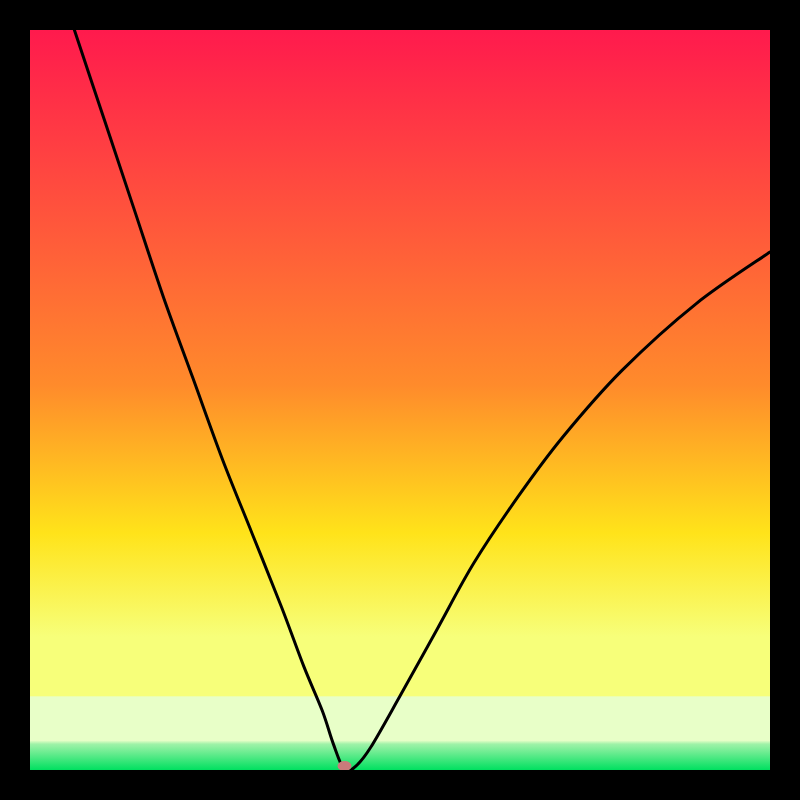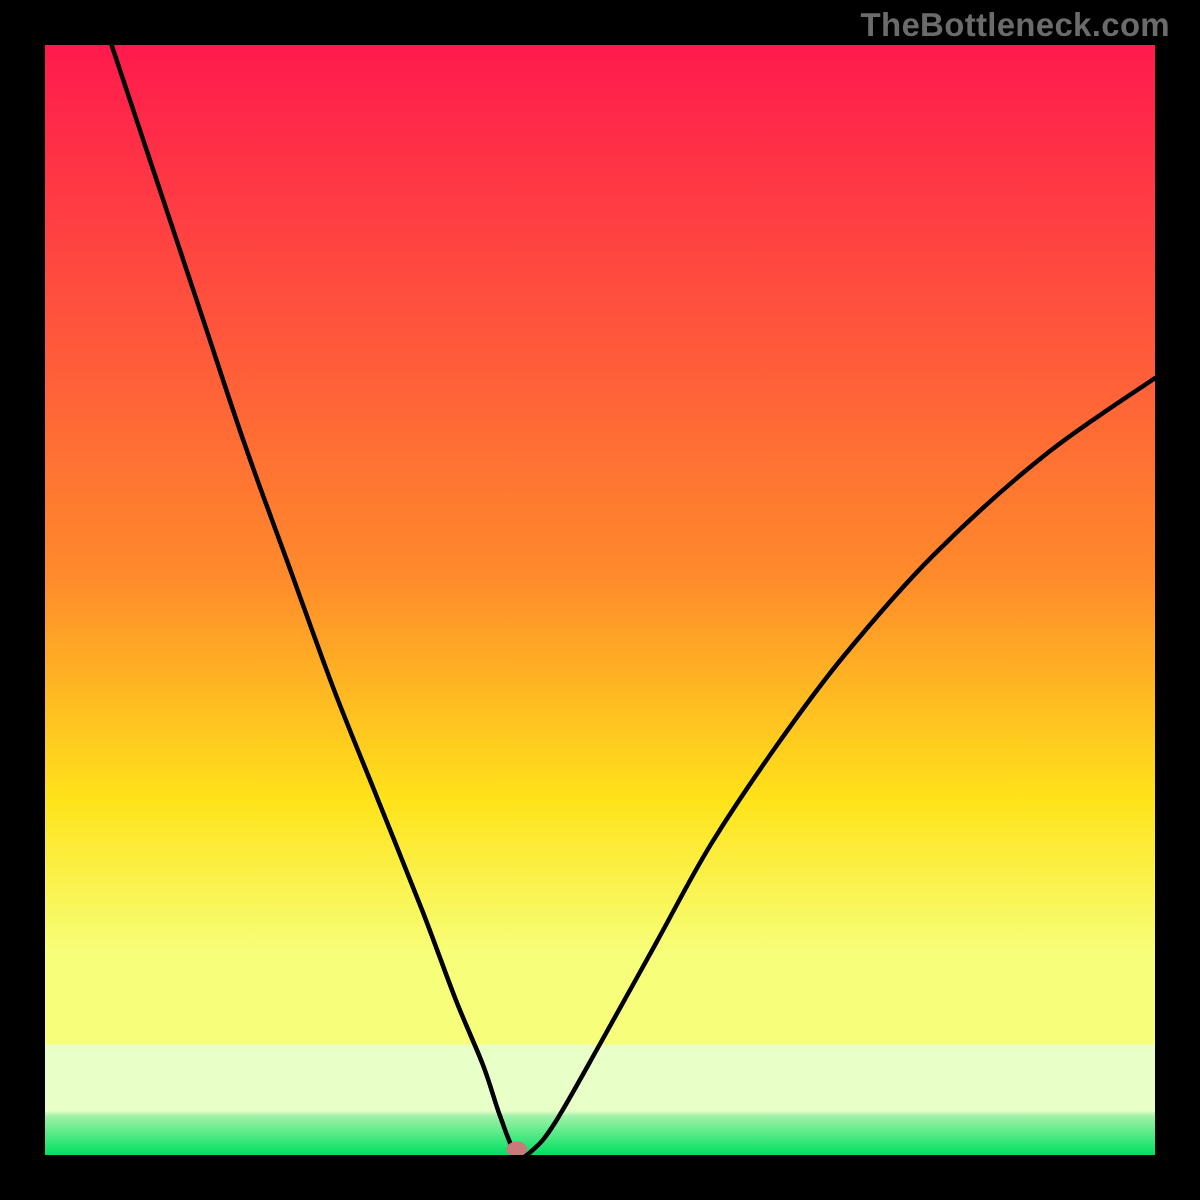--- a/index.html
+++ b/index.html
@@ -33,21 +33,20 @@
     top: 30px;
     width: 740px;
     height: 740px;
   }
   svg { display: block; }
 </style>
 </head>
 <body>
 
 <div class="frame">
-  <div class="watermark">TheBottleneck.com</div>
   <div class="plot">
     <svg id="chartsvg" viewBox="0 0 740 740" width="740" height="740">
         <defs>
           <linearGradient id="bg" x1="0" y1="0" x2="0" y2="1">
             <stop offset="0%" stop-color="#ff1a4d"></stop>
             <stop offset="28%" stop-color="#ff5b3a"></stop>
             <stop offset="48%" stop-color="#ff8b2b"></stop>
             <stop offset="68%" stop-color="#ffe31a"></stop>
             <stop offset="82%" stop-color="#f7ff7a"></stop>
             <stop offset="90%" stop-color="#f7ff7a"></stop>

